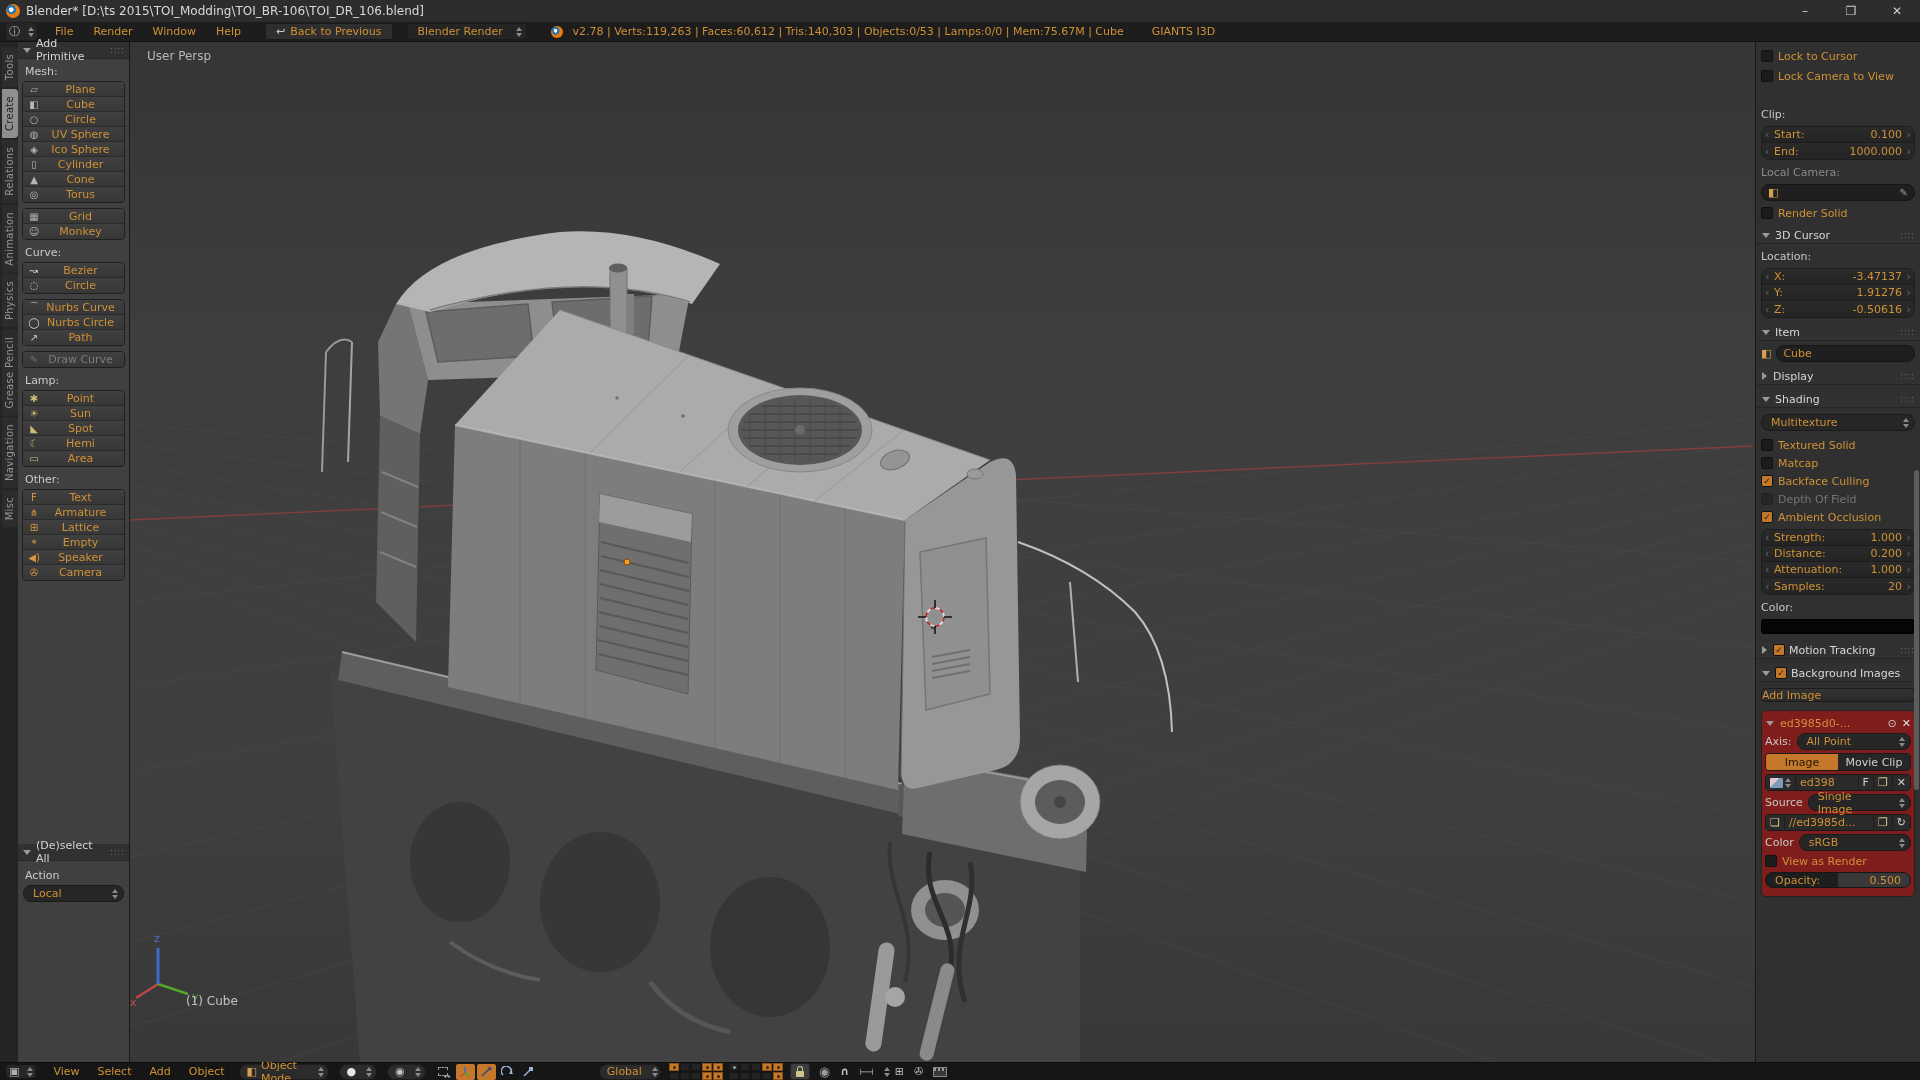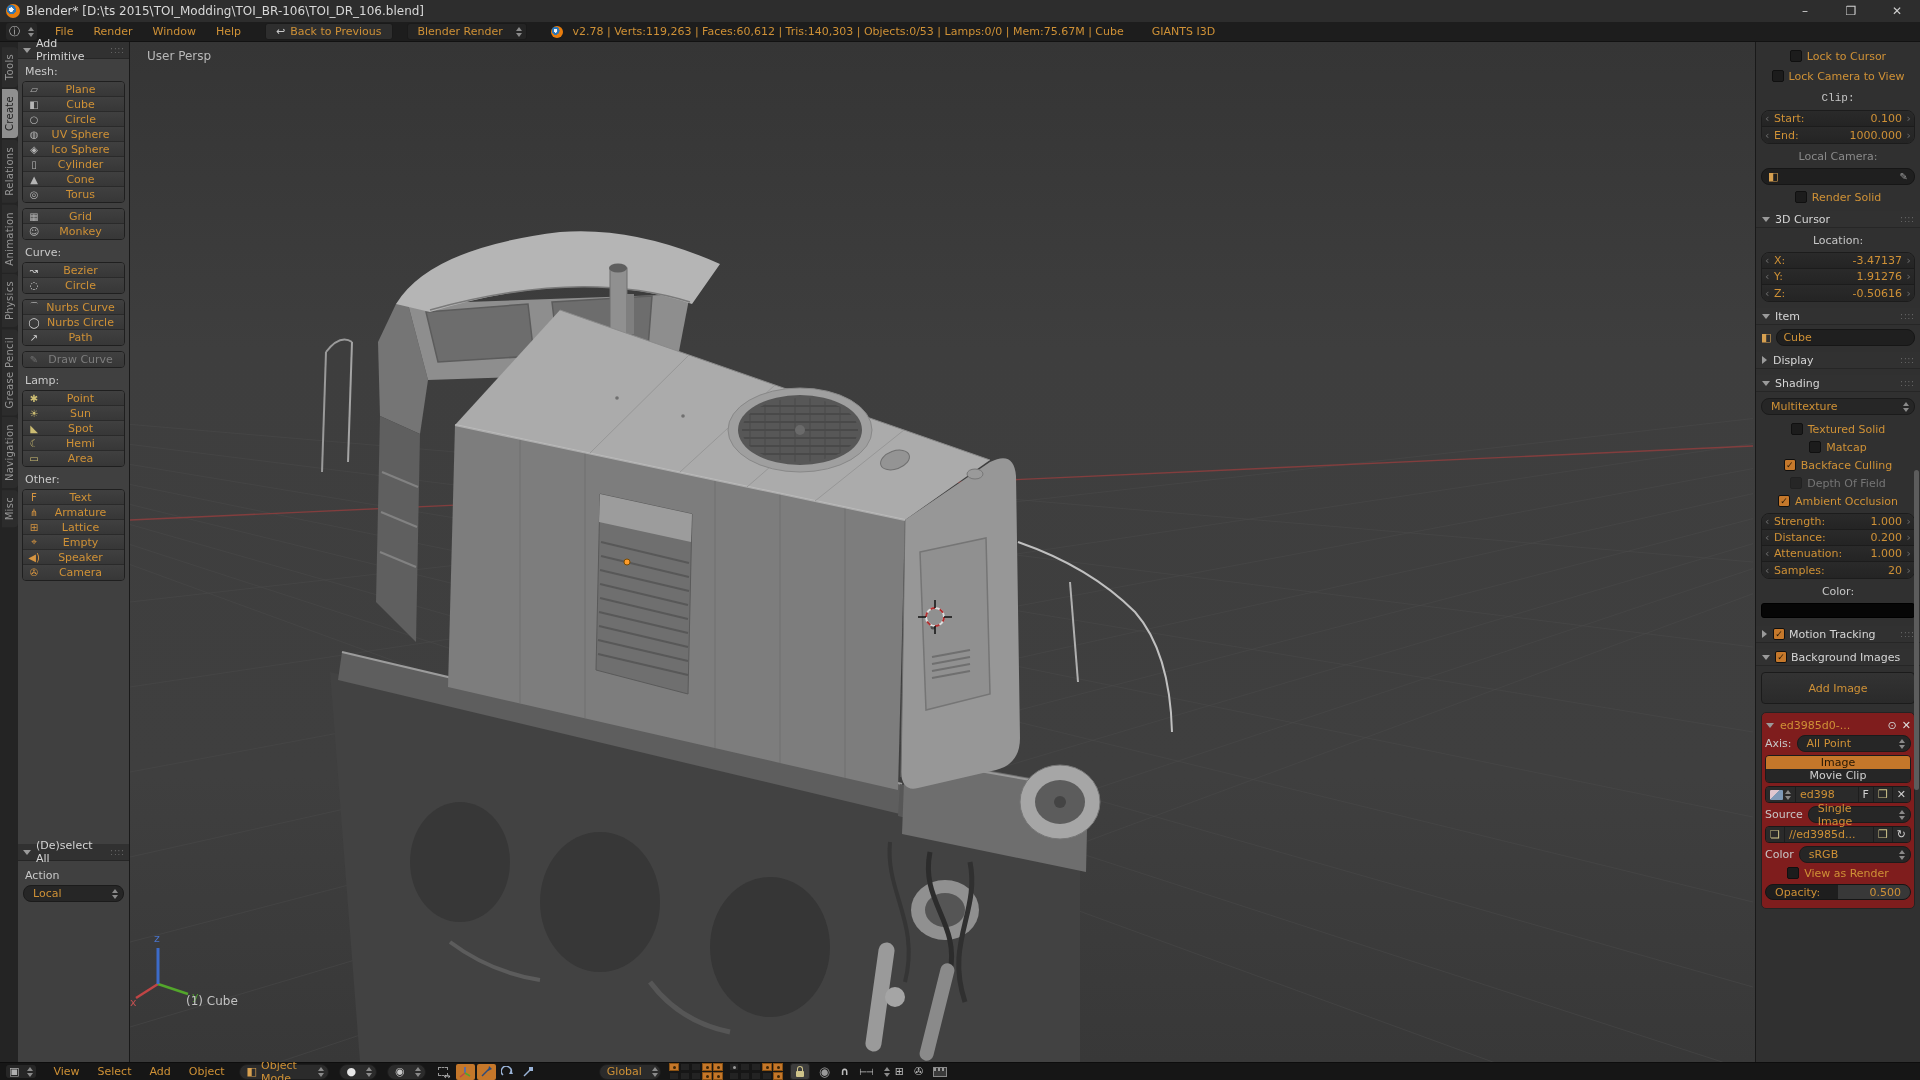--- a/index.html
+++ b/index.html
@@ -59,44 +59,44 @@
     margin:3px 5px;padding:0 5px 0 9px;color:#cf9136;gap:32px;}
   
   .viewport{flex:1;position:relative;background:linear-gradient(180deg,#353535 0%,#3e3e3e 30%,#3f3f3f 72%,#383838 100%);overflow:hidden;}
   .viewport svg{position:absolute;left:0;top:0;}
   .vtext{position:absolute;color:#b9b9b9;font-size:12px;}
   .userpersp{left:17px;top:7px;}
   .objlabel{left:56px;top:952px;color:#c3c3c3;}
   
   .npanel{width:165px;background:#303030;border-left:1px solid #191919;position:relative;padding:4px 5px 0 5px;
     display:flex;flex-direction:column;}
-  .row{display:flex;align-items:center;gap:5px;min-height:16px;margin:2px 0;justify-content:center;}
+  .row{display:flex;align-items:center;gap:5px;min-height:16px;margin:2px 0;}
   .chk{width:12px;height:12px;border-radius:2px;background:#1c1c1c;border:1px solid #101010;flex:0 0 auto;
     display:flex;align-items:center;justify-content:center;font-size:9px;color:transparent;}
   .chk.on{background:#c5782b;color:#2a1a05;}
   .chk.on::after{content:"✓";}
   .chk.dis{opacity:.45;}
   .lblgray{color:#c6c6c6;} .lbldim{color:#8a8a8a;} .lbldis{color:#757575;}
   .lblamber{color:#cf9136;}
   .numstack{border-radius:8px;overflow:hidden;border:1px solid #1c1c1c;margin:2px 0;}
   .num{display:flex;align-items:center;height:16px;background:linear-gradient(#2a2a2a,#242424);
     padding:0 12px;position:relative;border-bottom:1px solid #1c1c1c;}
   .num:last-child{border-bottom:none;}
   .num::before{content:"‹";position:absolute;left:3px;color:#6a6a6a;}
   .num::after{content:"›";position:absolute;right:3px;color:#6a6a6a;}
   .num .nl{color:#cf9136;} .num .nv{margin-left:auto;color:#cf9136;}
   .field{display:flex;align-items:center;height:17px;background:#1f1f1f;border:1px solid #161616;border-radius:8px;
     padding:0 6px;flex:1;color:#cf9136;gap:4px;}
   .swatch{height:15px;border-radius:3px;background:#060606;border:1px solid #000;margin:2px 0 4px 0;}
   .cubeico{color:#d7a050;font-size:11px;}
   .pencil{margin-left:auto;color:#9a9a9a;font-size:10px;}
-  .addimg{height:32px;display:flex;align-items:center;justify-content:center;background:linear-gradient(#333,#2a2a2a);
+  .addimg{height:14px;display:flex;align-items:center;background:linear-gradient(#333,#2a2a2a);
     border:1px solid #1b1b1b;border-radius:4px;color:#cf9136;margin:4px 0 6px 0;}
   .entry{border:1px solid #232323;border-radius:5px;background:#7f1d1d;padding:3px 3px 5px 3px;margin-top:2px;}
-  .tabs2{display:flex;border-radius:4px;overflow:hidden;border:1px solid #1b1b1b;margin:3px 0;flex-direction:column;}
+  .tabs2{display:flex;border-radius:4px;overflow:hidden;border:1px solid #1b1b1b;margin:3px 0;}
   .tabs2 .t{flex:1;height:16px;display:flex;align-items:center;justify-content:center;background:#262626;color:#d0d0d0;}
   .tabs2 .t.active{background:#c5772a;color:#241604;}
   .seg{display:flex;border-radius:4px;overflow:hidden;border:1px solid #191919;margin:3px 0;height:17px;}
   .seg>*{display:flex;align-items:center;justify-content:center;background:#2a2a2a;border-right:1px solid #1d1d1d;padding:0 4px;color:#cfcfcf;}
   .seg>*:last-child{border-right:none;}
   .seg .grow{flex:1;color:#cf9136;justify-content:flex-start;}
   .thumb{width:13px;height:10px;border-radius:1px;background:linear-gradient(135deg,#e0c7cf 0 40%,#7f9ab8 41% 100%);}
   .khaki{color:#cfc48a;}
   .slider{position:relative;height:16px;border-radius:8px;background:#1e1e1e;border:1px solid #151515;
     display:flex;align-items:center;padding:0 9px;overflow:hidden;margin:3px 0;}
@@ -516,21 +516,21 @@
 
   <div class="npanel">
     <div class="row">
       <span class="chk"></span>
       <span class="lblamber">Lock to Cursor</span>
     </div>
     <div class="row">
       <span class="chk"></span>
       <span class="lblamber">Lock Camera to View</span>
     </div>
-    <div class="row" style="margin-top:4px;font-family:Liberation Mono, monospace;">
+    <div class="row" style="margin-top:20px;">
       <span class="lblgray">Clip:</span>
     </div>
     <div class="numstack">
         <div class="num">
           <span class="nl">Start:</span>
           <span class="nv">0.100</span>
         </div>
         <div class="num">
           <span class="nl">End:</span>
           <span class="nv">1000.000</span>

